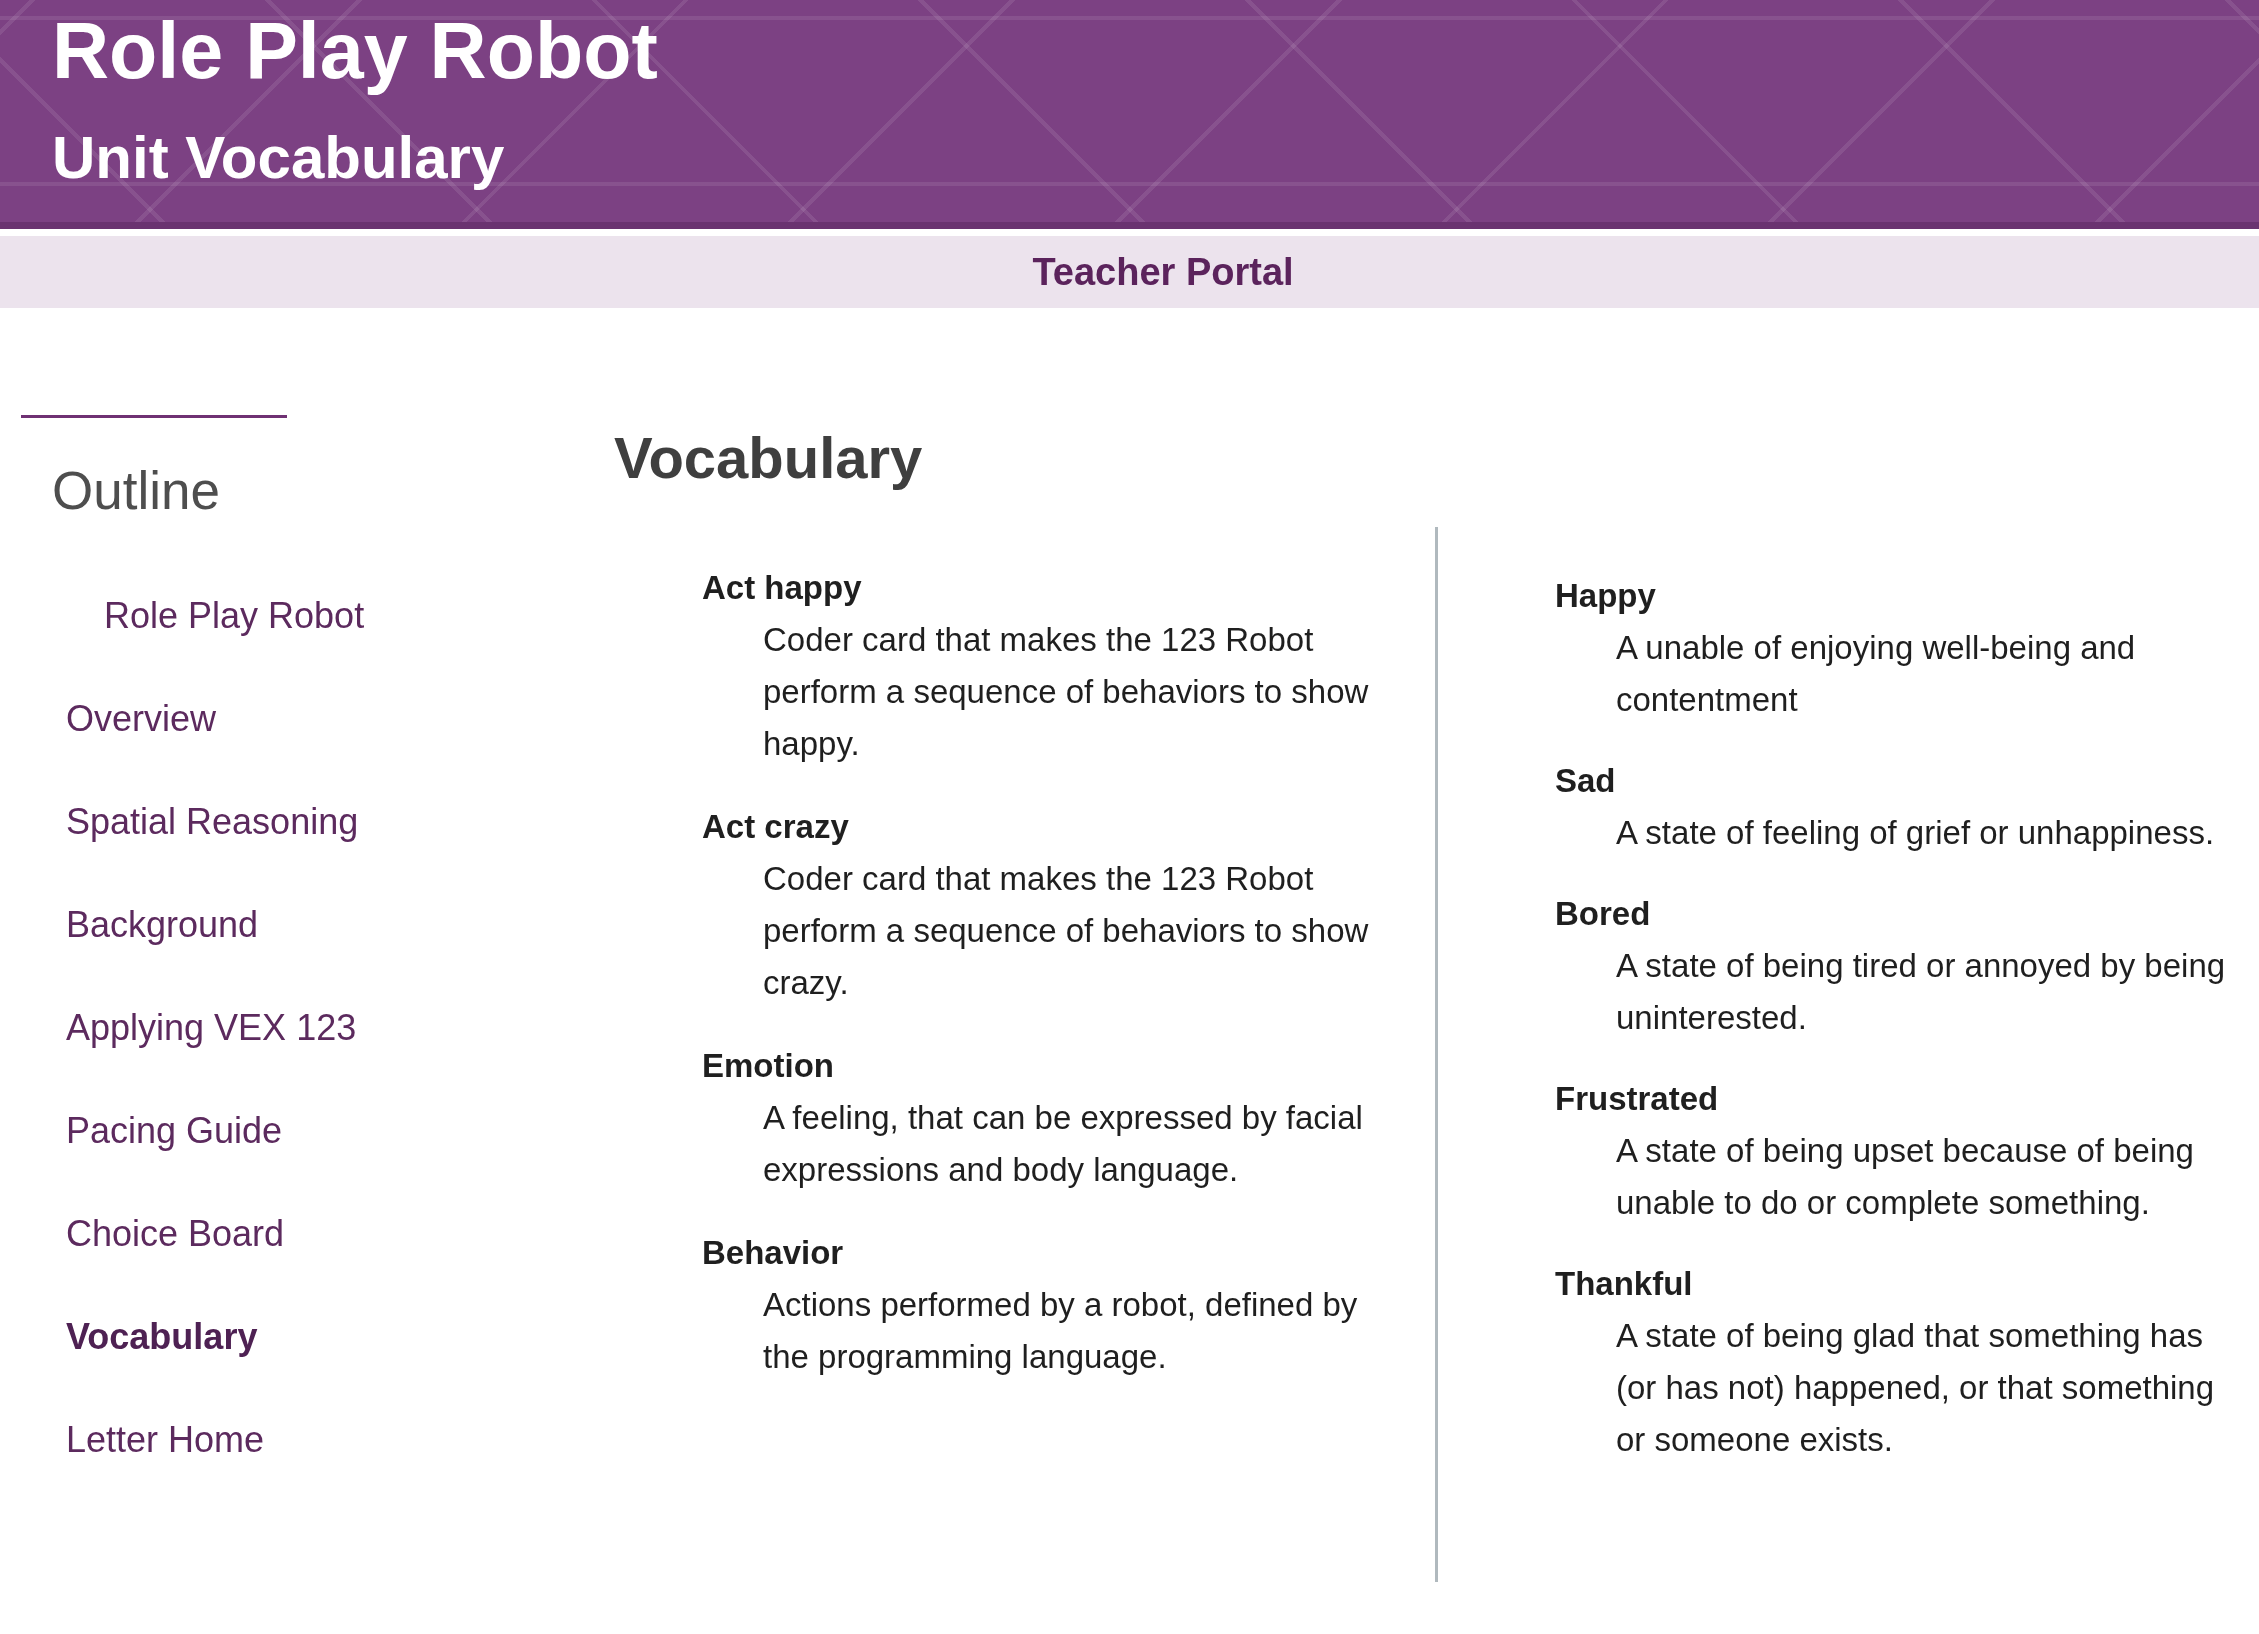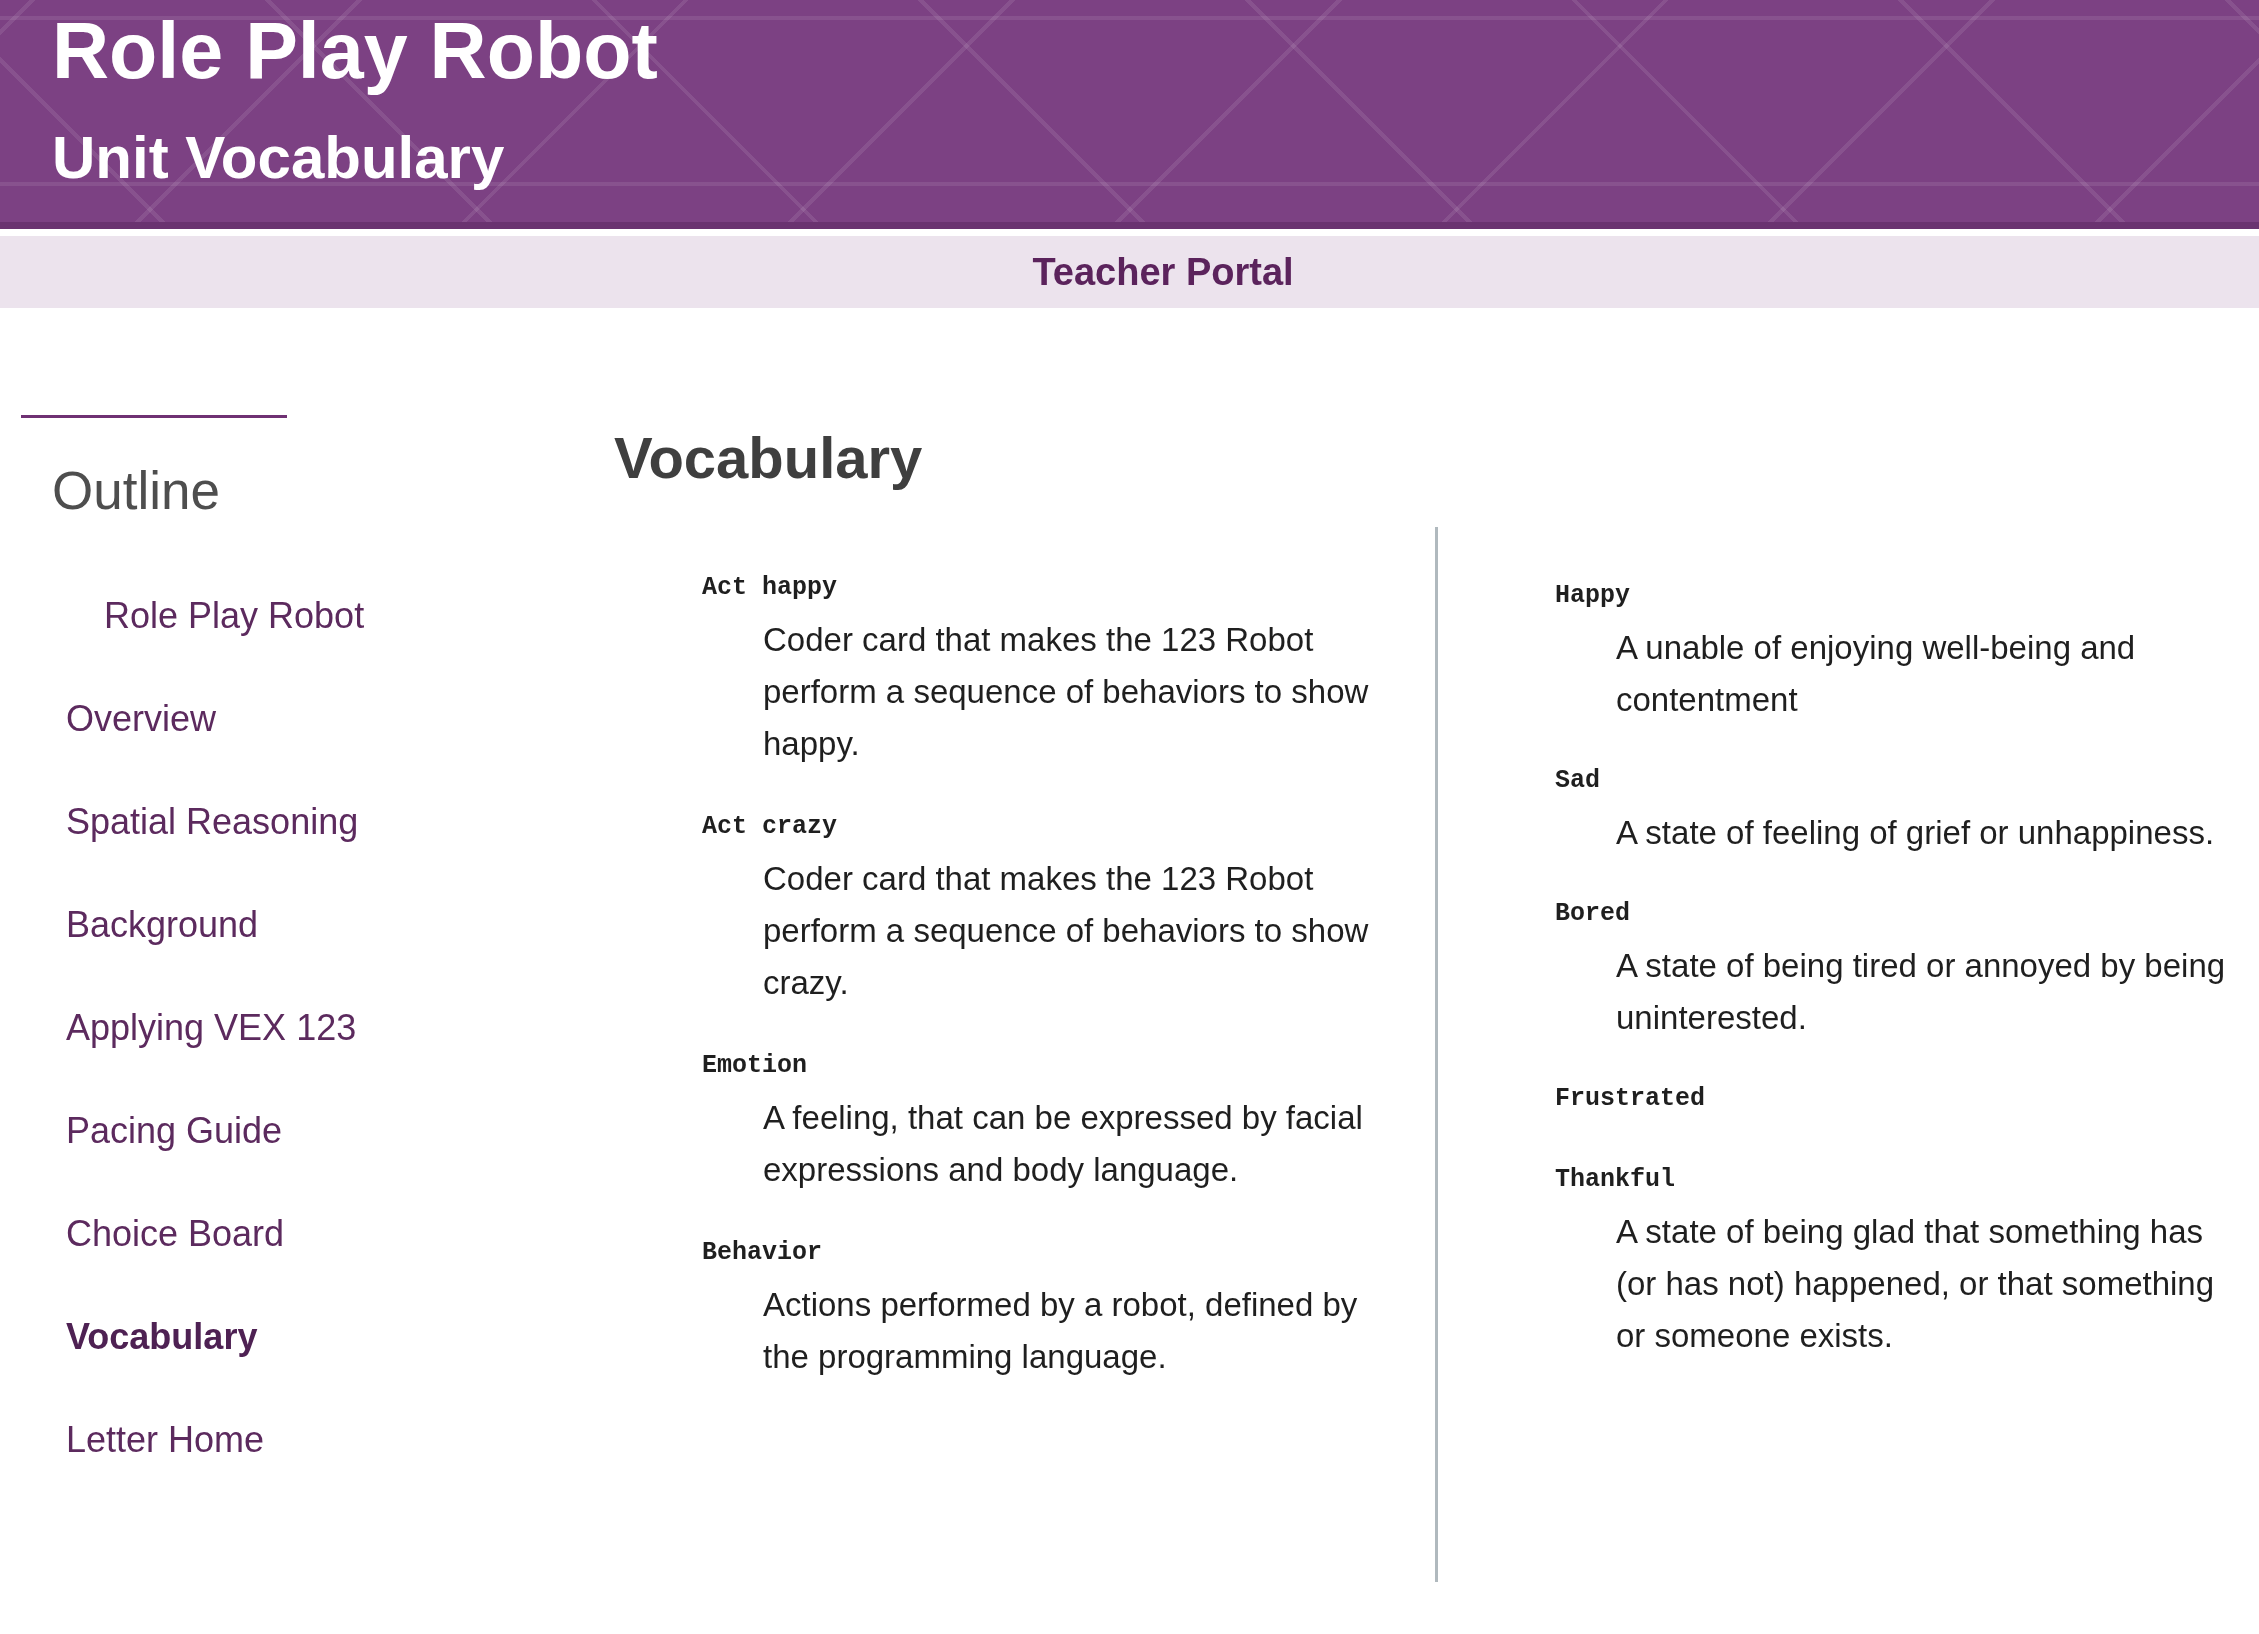--- a/index.html
+++ b/index.html
@@ -78,21 +78,21 @@
   .column-divider{
     position:absolute; left:1435px; top:527px; width:2.8px; height:1055px;
     background:var(--divider);
   }
   .vocab-col{position:absolute; width:678px;}
   .vocab-col.left {left:702px;  top:561px;}
   .vocab-col.right{left:1555px; top:569px;}
   .vocab-entry{margin-bottom:28px;}
   .vocab-col.left  .vocab-entry{margin-bottom:30px;}
   .vocab-term{
-    font-size:25px; font-weight:700; line-height:53px; color:var(--body-text);font-family:Liberation Mono, monospace;
+    font-size:33px; font-weight:700; line-height:53px; color:var(--body-text);
   }
   .vocab-def{
     margin-left:61px; width:621px;
     font-size:33px; font-weight:400; line-height:52px; color:var(--body-text);
   }
 </style>
 </head>
 <body>
 
 <div class="header">
@@ -148,19 +148,20 @@
     <div class="vocab-entry">
       <div class="vocab-term">Sad</div>
       <div class="vocab-def">A state of feeling of grief or unhappiness.</div>
     </div>
     <div class="vocab-entry">
       <div class="vocab-term">Bored</div>
       <div class="vocab-def">A state of being tired or annoyed by being uninterested.</div>
     </div>
     <div class="vocab-entry">
       <div class="vocab-term">Frustrated</div>
+      <div class="vocab-def">A state of being upset because of being unable to do or complete something.</div>
     </div>
     <div class="vocab-entry">
       <div class="vocab-term">Thankful</div>
       <div class="vocab-def">A state of being glad that something has (or has not) happened, or that something or someone exists.</div>
     </div>
   </div>
 
 
 </body></html>

